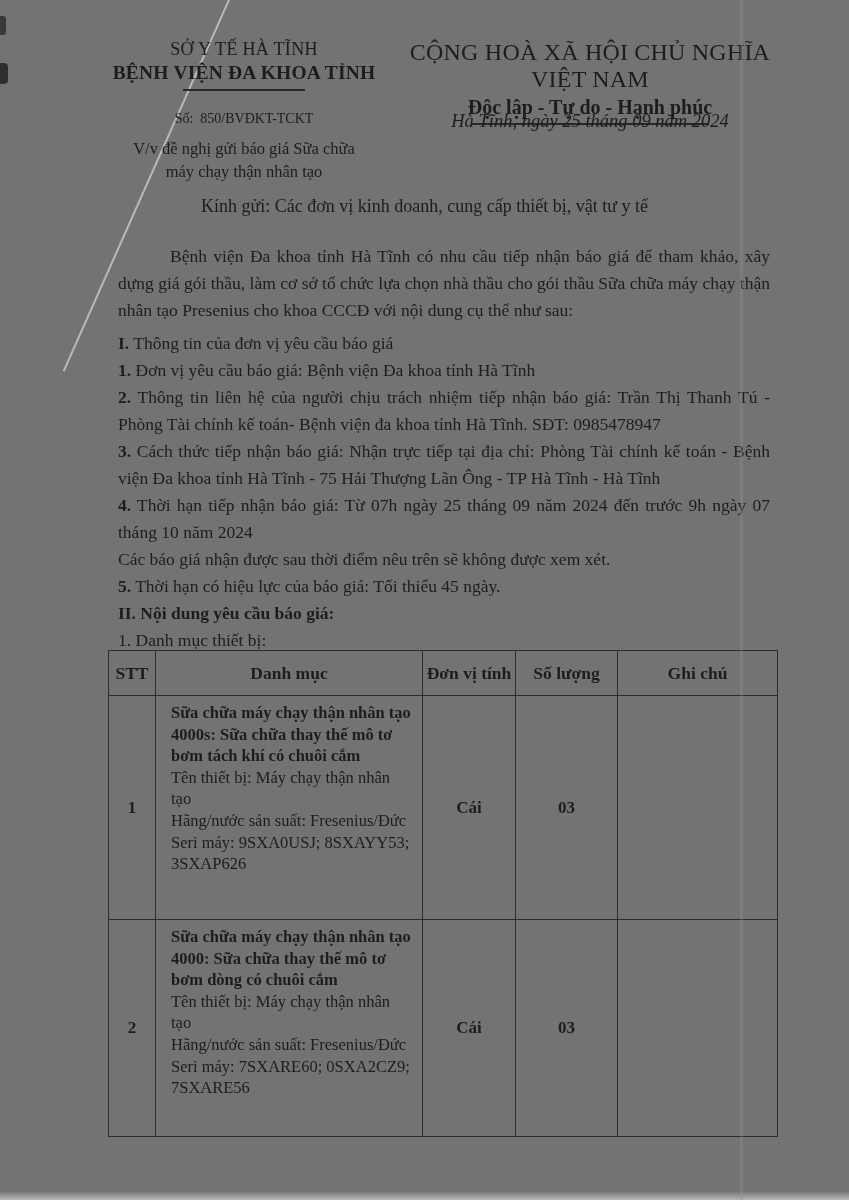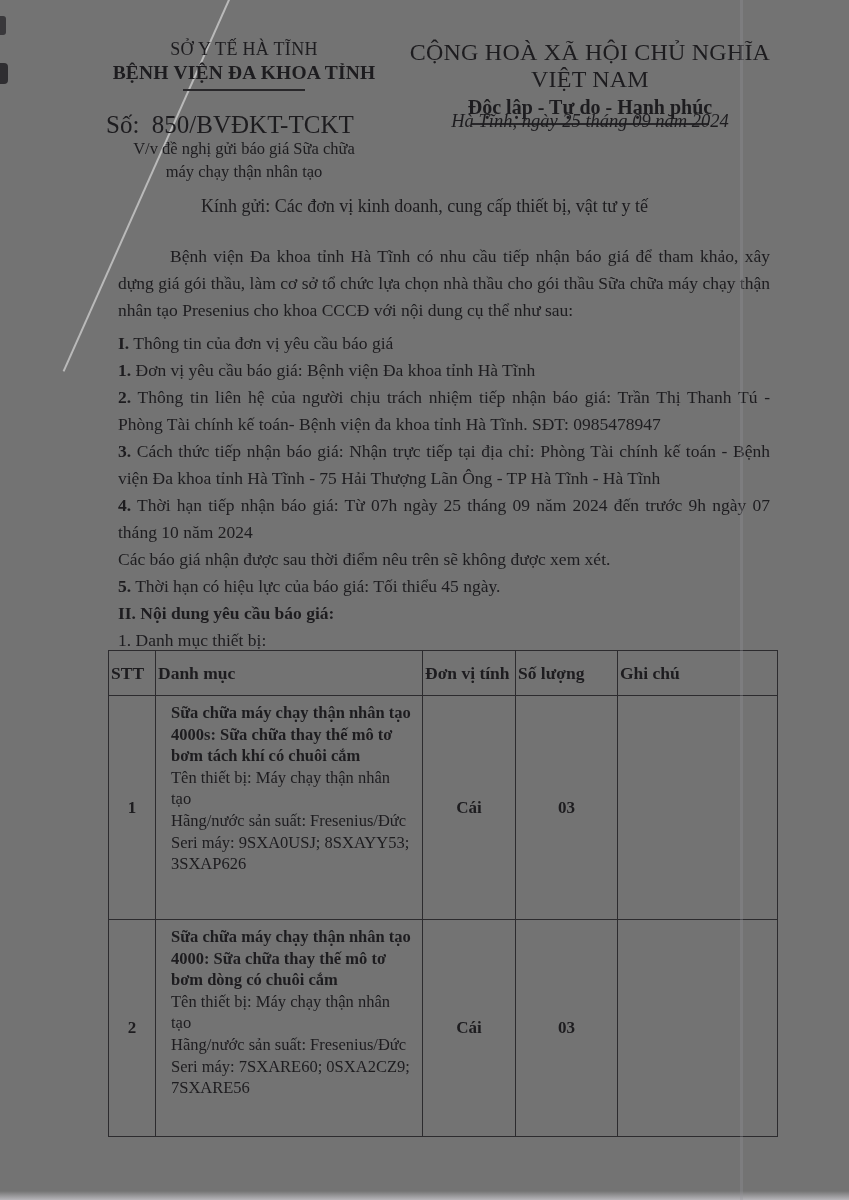--- a/index.html
+++ b/index.html
@@ -22,39 +22,39 @@
   .lh-left{position:absolute;left:106px;top:39px;width:276px;text-align:center;}
   .org-parent{font-size:18px;letter-spacing:.3px;}
   .org-name{font-size:19.5px;font-weight:bold;margin-top:2px;letter-spacing:.2px;}
   .rule{border-top:2px solid #28272a;}
   .rule-left{width:122px;margin:5px auto 0;}
   .lh-right{position:absolute;left:385px;top:39px;width:410px;text-align:center;}
   .national-title{font-size:24px;font-weight:normal;letter-spacing:.2px;}
   .motto{font-size:20px;font-weight:bold;margin-top:3px;}
   .rule-right{width:238px;margin:4px auto 0;}
 
-  .doc-number{position:absolute;left:106px;top:111px;width:276px;font-size:25px;white-space:pre;}
+  .doc-number{position:absolute;left:106px;top:111px;width:276px;text-align:center;font-size:14px;white-space:pre;}
   .subject{position:absolute;left:106px;top:137px;width:276px;text-align:center;font-size:16.5px;line-height:23px;}
   .place-date{position:absolute;left:385px;top:111px;width:410px;text-align:center;font-size:18.5px;font-style:italic;}
 
   .salutation{position:absolute;left:0;top:196px;width:849px;text-align:center;font-size:18px;}
 
   .body-text{position:absolute;left:118px;top:243px;width:652px;font-size:17.5px;line-height:27px;text-align:justify;}
   .body-text p{margin:0;}
   .intro{text-indent:52px;margin-bottom:6px !important;}
   .b{font-weight:bold;}
 
   
   table.items{
     position:absolute;left:108px;top:650px;width:669px;
     border-collapse:collapse;table-layout:fixed;
     font-size:16.5px;color:#1d1c1f;
   }
   table.items th,table.items td{border:1.6px solid #2c2b2e;}
-  table.items th{font-size:17.5px;font-weight:bold;line-height:21px;padding:2px;height:40px;text-align:left;vertical-align:middle;}
+  table.items th{font-size:17.5px;font-weight:bold;line-height:21px;padding:2px;height:40px;text-align:center;vertical-align:middle;}
   td.c-stt{text-align:center;vertical-align:middle;font-weight:bold;font-size:17px;}
   td.c-danhmuc{vertical-align:top;padding:6px 10px 4px 15px;line-height:21.6px;margin-top:33px;}
   .dm-title{font-weight:bold;}
   td.c-unit,td.c-qty{text-align:center;vertical-align:middle;font-size:17px;font-weight:bold;}
   td.c-note{vertical-align:middle;}
   tr.row-1 td{height:213px;}
   tr.row-2 td{height:206px;}
 </style>
 </head>
 <body>

